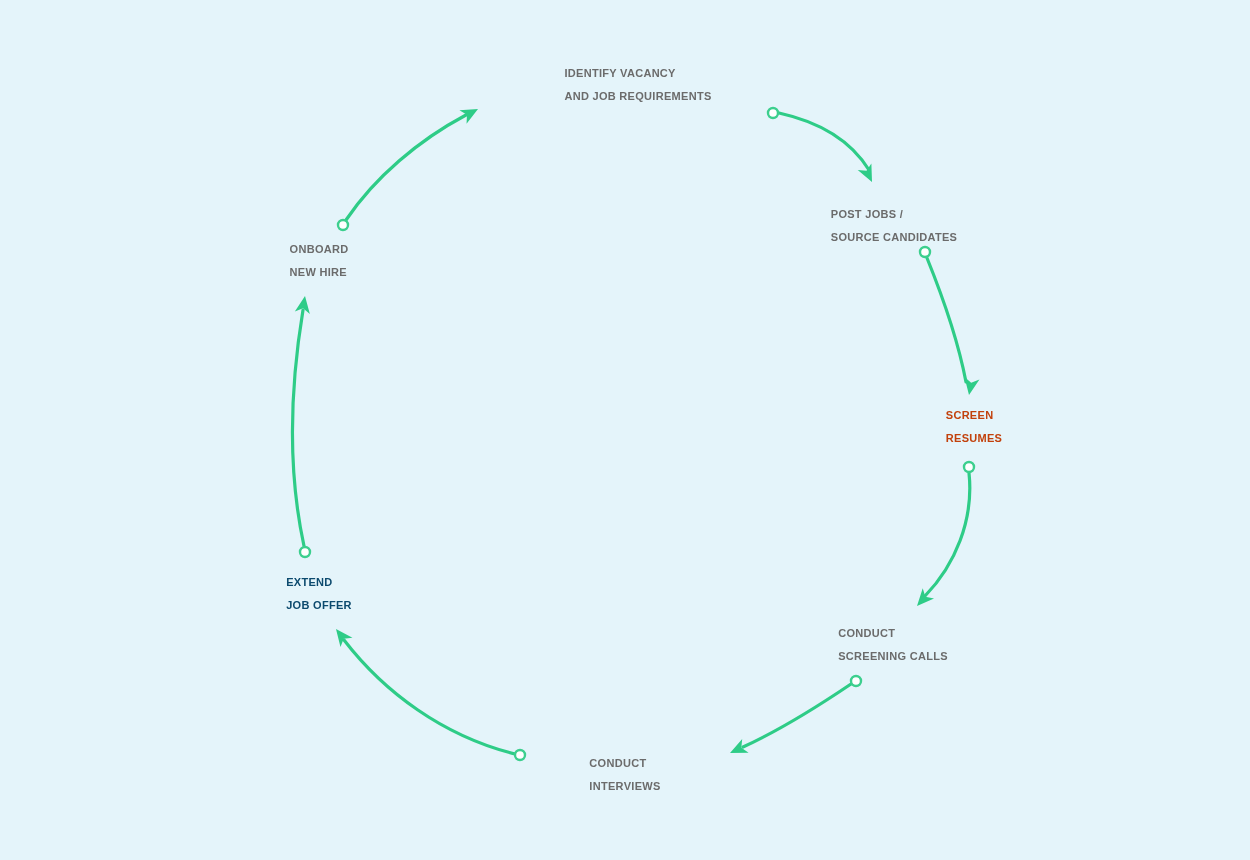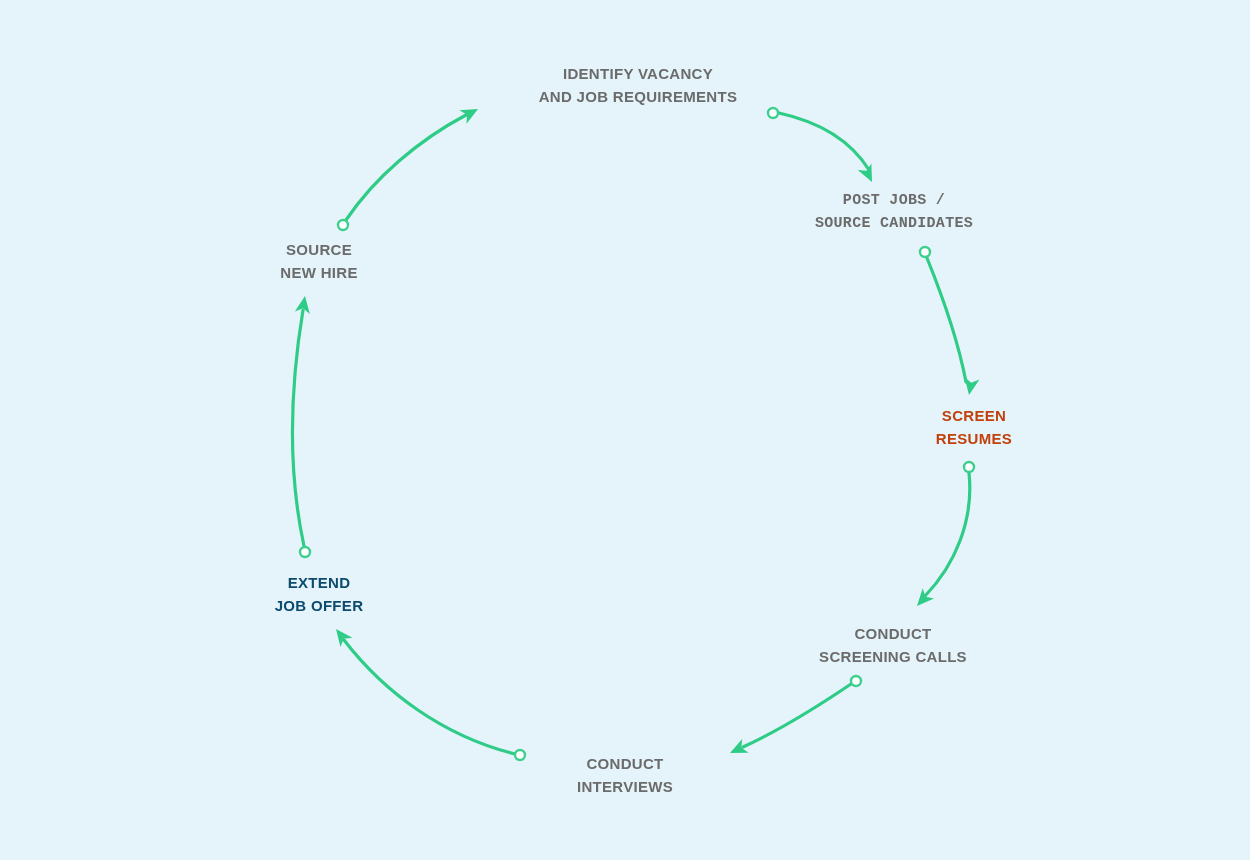--- a/index.html
+++ b/index.html
@@ -19,24 +19,24 @@
     left: 0;
     top: 0;
     width: 1250px;
     height: 860px;
   }
   .cycle-label {
     position: absolute;
     color: #6b6b6b;
     font-family: "Liberation Sans", sans-serif;
     font-weight: bold;
-    font-size: 15px;
+    font-size: 11px;
     letter-spacing: 0.3px;
     line-height: 23px;
-    text-align: center;
+    text-align: left;
     white-space: pre;
     transform: translate(-50%, -50%);
     user-select: none;
   }
   svg { display: block; }
 </style>
 </head>
 <body>
 
 <svg id="diagram-canvas" viewBox="0 0 1250 860" xmlns="http://www.w3.org/2000/svg">
@@ -63,25 +63,25 @@
       <circle cx="856" cy="681" r="5" fill="#ffffff" stroke="#3ccf8e" stroke-width="2.4"></circle>
       <circle cx="520" cy="755" r="5" fill="#ffffff" stroke="#3ccf8e" stroke-width="2.4"></circle>
       <circle cx="305" cy="552" r="5" fill="#ffffff" stroke="#3ccf8e" stroke-width="2.4"></circle>
       <circle cx="343" cy="225" r="5" fill="#ffffff" stroke="#3ccf8e" stroke-width="2.4"></circle>
     </g>
 </svg>
 
 <div id="label-layer">
     <div class="cycle-label" style="left: 638px; top: 85px; color: rgb(107, 107, 107);">IDENTIFY VACANCY
 AND JOB REQUIREMENTS</div>
-    <div class="cycle-label" style="left: 894px; top: 212px; color: rgb(107, 107, 107); font-family: Liberation Mono, monospace;">POST JOBS /
+    <div class="cycle-label" style="left: 894px; top: 226px; color: rgb(107, 107, 107);">POST JOBS /
 SOURCE CANDIDATES</div>
     <div class="cycle-label" style="left: 974px; top: 427px; color: #c2410c;">SCREEN
 RESUMES</div>
     <div class="cycle-label" style="left: 893px; top: 645px; color: rgb(107, 107, 107);">CONDUCT
 SCREENING CALLS</div>
     <div class="cycle-label" style="left: 625px; top: 775px; color: rgb(107, 107, 107);">CONDUCT
 INTERVIEWS</div>
     <div class="cycle-label" style="left: 319px; top: 594px; color: #0c4a6e;">EXTEND
 JOB OFFER</div>
-    <div class="cycle-label" style="left: 319px; top: 261px; color: rgb(107, 107, 107);">SOURCE
+    <div class="cycle-label" style="left: 319px; top: 261px; color: rgb(107, 107, 107);">ONBOARD
 NEW HIRE</div>
   </div>
 
 </body></html>

